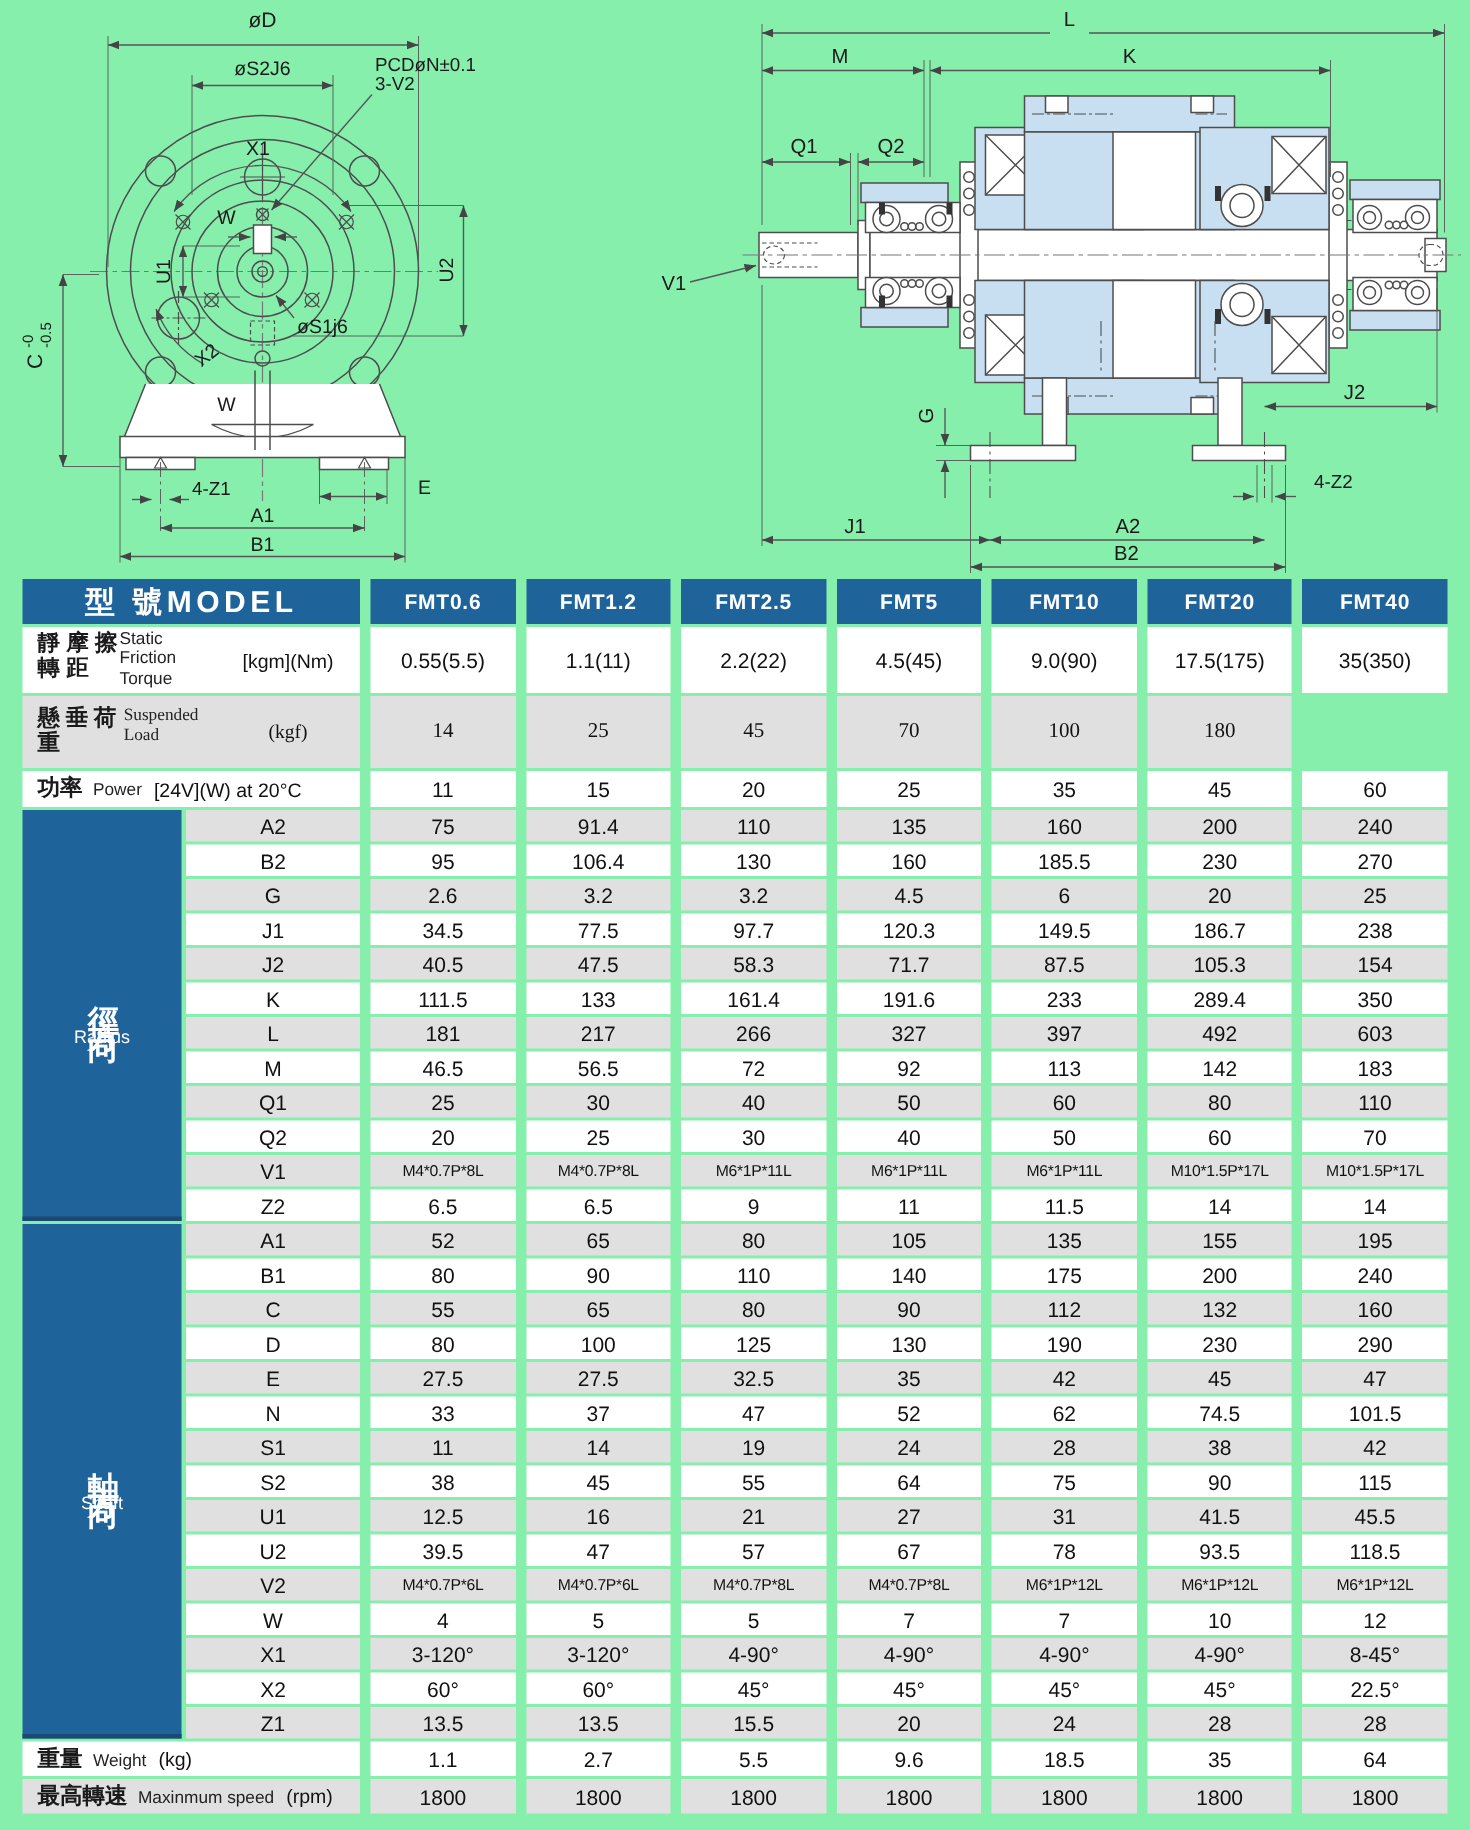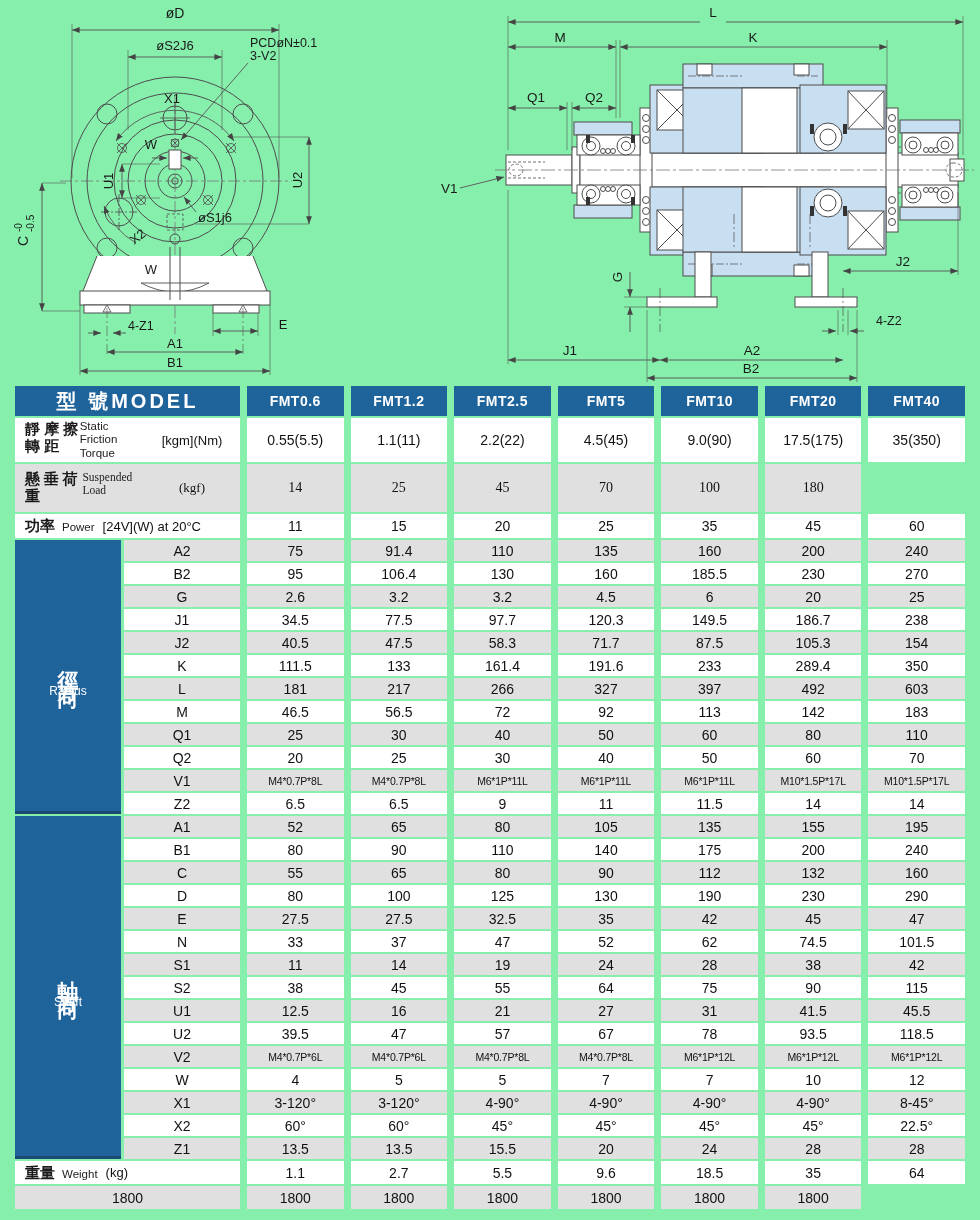--- a/index.html
+++ b/index.html
@@ -631,20 +631,27 @@
         </div>
         <div class="v-cell">1.1</div>
         <div class="v-cell">2.7</div>
         <div class="v-cell">5.5</div>
         <div class="v-cell">9.6</div>
         <div class="v-cell">18.5</div>
         <div class="v-cell">35</div>
         <div class="v-cell">64</div>
       </div>
       <div class="t-row f-row bg-g inline">
+        <div class="lbl">
+          <div class="lbl-stack">
+            <span class="zh">最高轉速</span>
+            <span class="en">Maxinmum speed</span>
+          </div>
+          <span class="unit">(rpm)</span>
+        </div>
         <div class="v-cell">1800</div>
         <div class="v-cell">1800</div>
         <div class="v-cell">1800</div>
         <div class="v-cell">1800</div>
         <div class="v-cell">1800</div>
         <div class="v-cell">1800</div>
         <div class="v-cell">1800</div>
       </div>
     </div>
 

